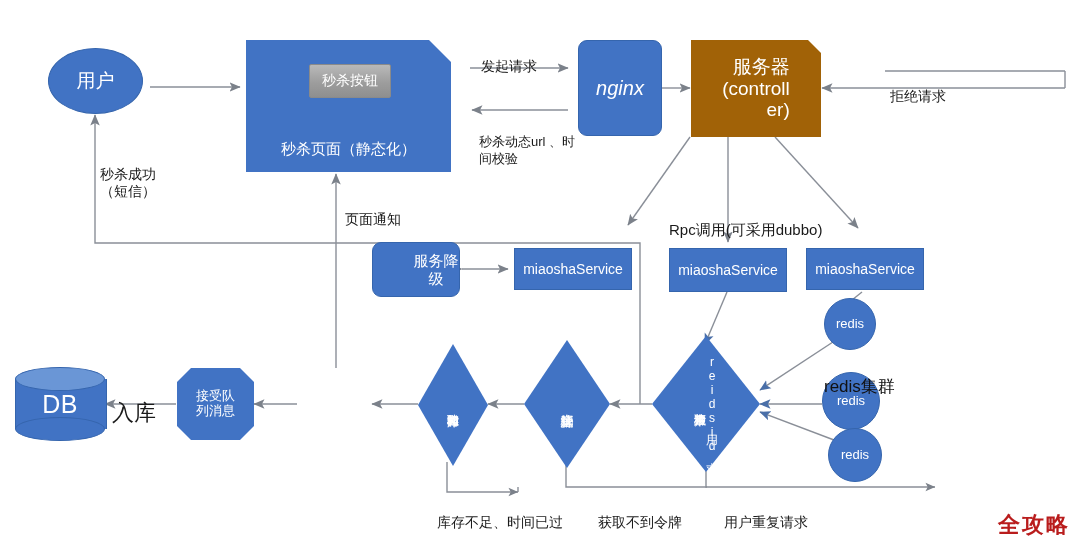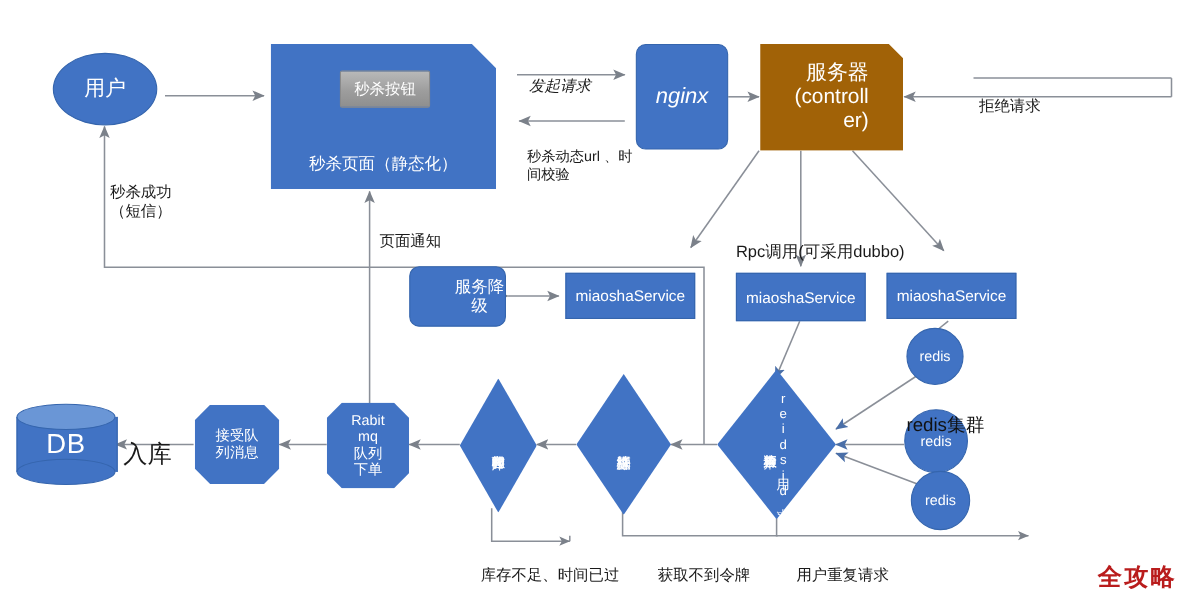--- a/index.html
+++ b/index.html
@@ -272,42 +272,36 @@
   </div>
 
   <div class="node diamond" style="left:524px; top:340px; width:86px; height:128px; font-size:13px;">
     <span class="vtext">令牌桶算法</span>
   </div>
 
   <div class="node diamond" style="left:418px; top:344px; width:70px; height:122px; font-size:12px;">
     <span class="vtext">检验库存和时间</span>
   </div>
 
-  <div class="node oct" style="left:297px; top:366px; width:75px; height:78px; font-size:13px; white-space:pre-line;">
-    <span>Rabit
-mq
-队列
-下单</span>
-  </div>
 
   <div class="node oct" style="left:177px; top:368px; width:77px; height:72px; font-size:13px; white-space:pre-line;">
     <span>接受队
 列消息</span>
   </div>
 
   <div class="db" style="left:15px; top:367px; width:90px; height:74px;">
     <div class="body"></div>
     <div class="bot"></div>
     <div class="top"></div>
     <div class="label">
       <span>DB</span>
     </div>
   </div>
 
-  <div class="edge-label" style="left:481px; top:52px;font-style:italic;">
+  <div class="edge-label" style="left:481px; top:40px;">
     <span>发起请求</span>
   </div>
 
   <div class="edge-label" style="left:479px; top:118px; width:100px; font-size:13px;">
     <span>秒杀动态url 、时
 间校验</span>
   </div>
 
   <div class="edge-label" style="left:890px; top:70px;">
     <span>拒绝请求</span>

